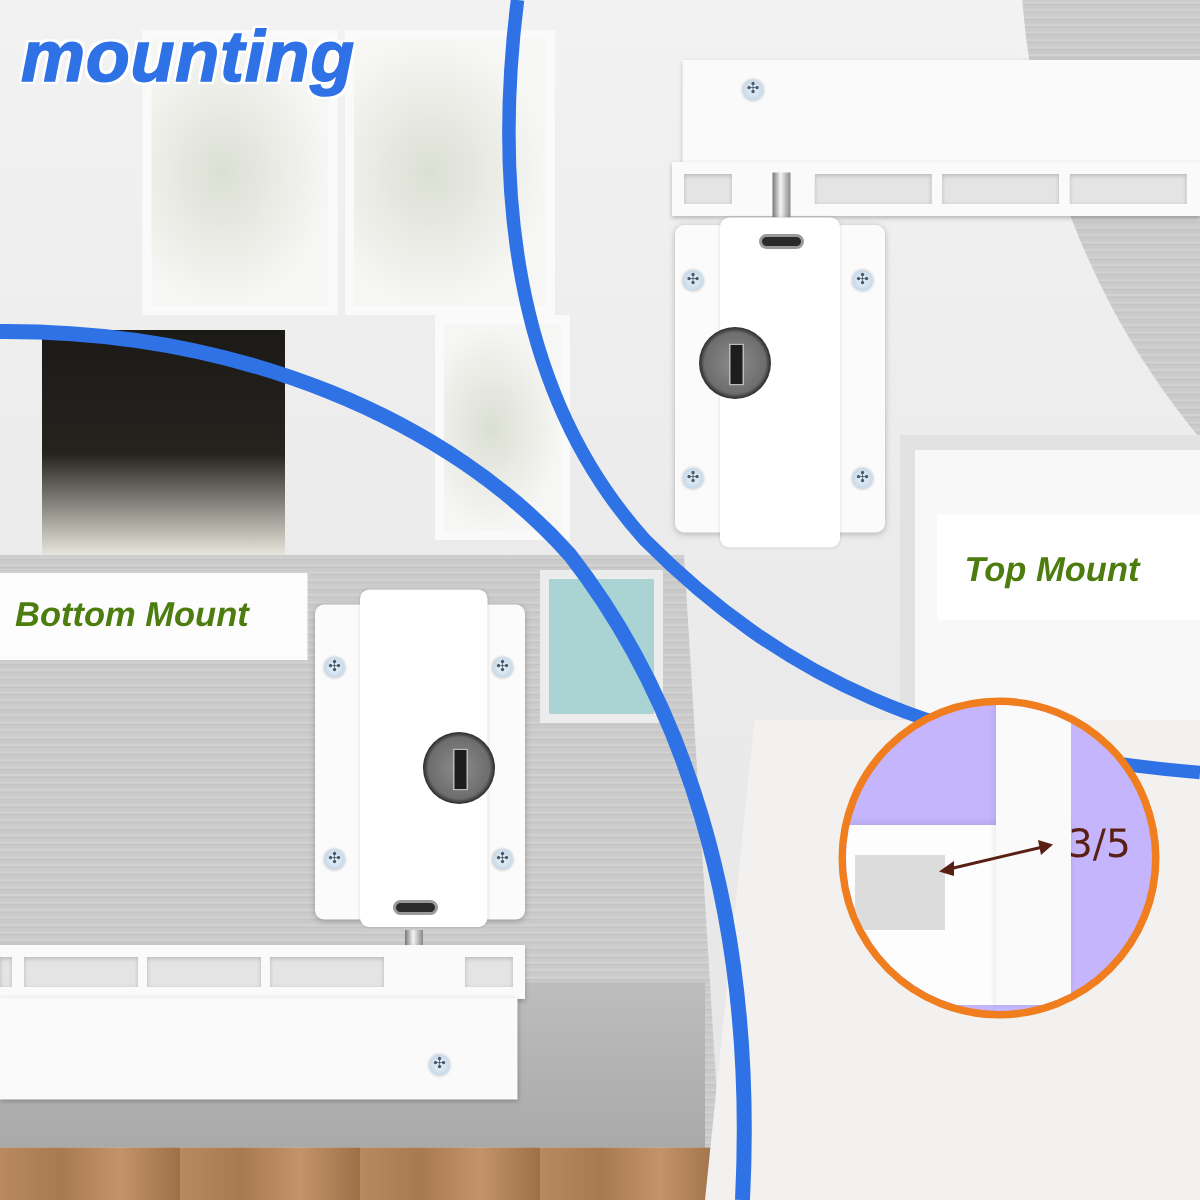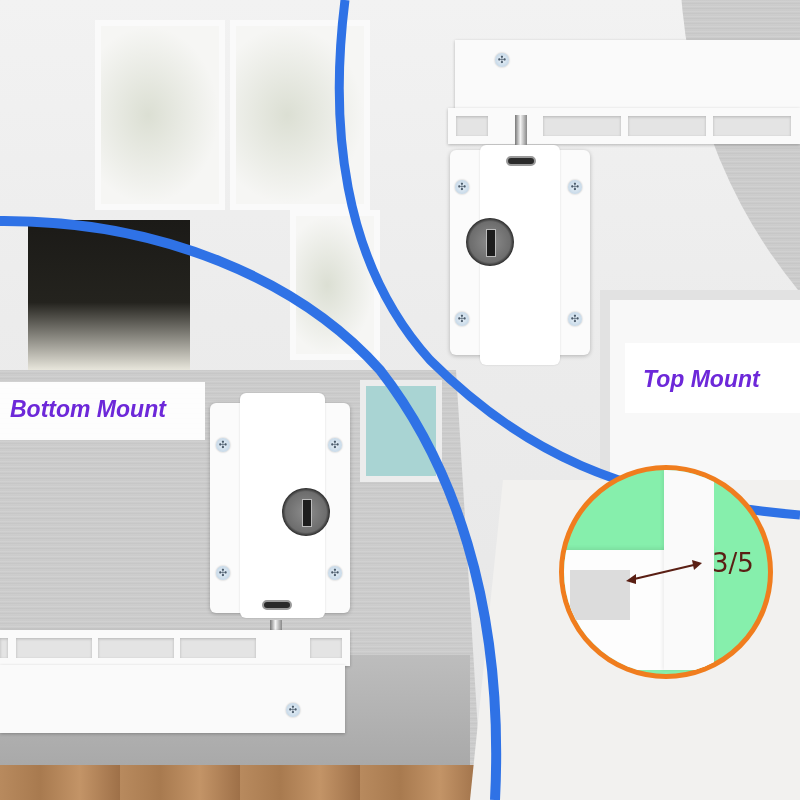--- a/index.html
+++ b/index.html
@@ -21,22 +21,22 @@
   .lock-core{position:absolute;background:#ffffff;border-radius:6px;box-shadow:0 0 2px rgba(0,0,0,0.15);}
   .keyhole{position:absolute;width:48px;height:48px;border-radius:50%;background:radial-gradient(circle,#8d8d8d 0%,#6d6d6d 60%,#2e2e2e 70%,#111 100%);}
   .keyhole::after{content:"";position:absolute;left:20px;top:11px;width:8px;height:26px;background:#1d1d1d;border:1px solid #bbb;}
   .usbc{position:absolute;width:30px;height:10px;border-radius:5px;background:#2a2a2a;border:2px solid #9a9a9a;box-sizing:border-box;}
   .bolt{position:absolute;width:12px;background:linear-gradient(90deg,#777,#f4f4f4 45%,#888);}
   
   svg.arcs{position:absolute;left:0;top:0;}
   
   .title{left:14px;top:10px;font-family:"Liberation Sans",sans-serif;font-weight:bold;font-style:italic;font-size:48px;line-height:58px;color:#2f72e6;-webkit-text-stroke:1px #2f72e6;text-shadow:0 0 3px #fff,2px 2px 0 #fff,-2px -2px 0 #fff,2px -2px 0 #fff,-2px 2px 0 #fff;letter-spacing:0.5px;}
   .label-band{background:#ffffff;}
-  .label{font-weight:bold;font-style:italic;color:#6d28d9;font-size:24px;}
-  .zoom-circle{left:559px;top:465px;width:214px;height:214px;border-radius:50%;border:5px solid #f07d1e;box-sizing:border-box;background:#86efac;overflow:hidden;}
+  .label{font-weight:bold;font-style:italic;color:#4d7c0f;font-size:24px;}
+  .zoom-circle{left:559px;top:465px;width:214px;height:214px;border-radius:50%;border:5px solid #f07d1e;box-sizing:border-box;background:#c4b5fd;overflow:hidden;}
   .measure{color:#5a1f14;font-size:26px;font-family:"DejaVu Sans",sans-serif;}
 </style>
 </head>
 <body>
 
 <div class="abs scene-bg"></div>
 <div class="abs window-pane" style="left:95px;top:20px;width:130px;height:190px;">
     <div class="tree"></div>
   </div>
 <div class="abs window-pane" style="left:230px;top:20px;width:140px;height:190px;">
@@ -116,13 +116,14 @@
   <div class="abs" style="left:100px;top:0;width:50px;height:200px;background:#fafafa;box-shadow:-2px 0 3px rgba(0,0,0,0.06);"></div>
   <svg class="abs" style="left:60px;top:88px;" width="80" height="30">
     <line x1="6" y1="22" x2="74" y2="6" stroke="#5a1f14" stroke-width="2"></line>
     <polygon points="2,23 12,16 12,26" fill="#5a1f14"></polygon>
     <polygon points="78,5 68,2 70,12" fill="#5a1f14"></polygon>
   </svg>
   <div class="abs measure" style="left:148px;top:78px;">3/5</div>
 </div>
 
 <div class="abs title">
+  <div>mounting</div>
 </div>
 
 </body></html>

